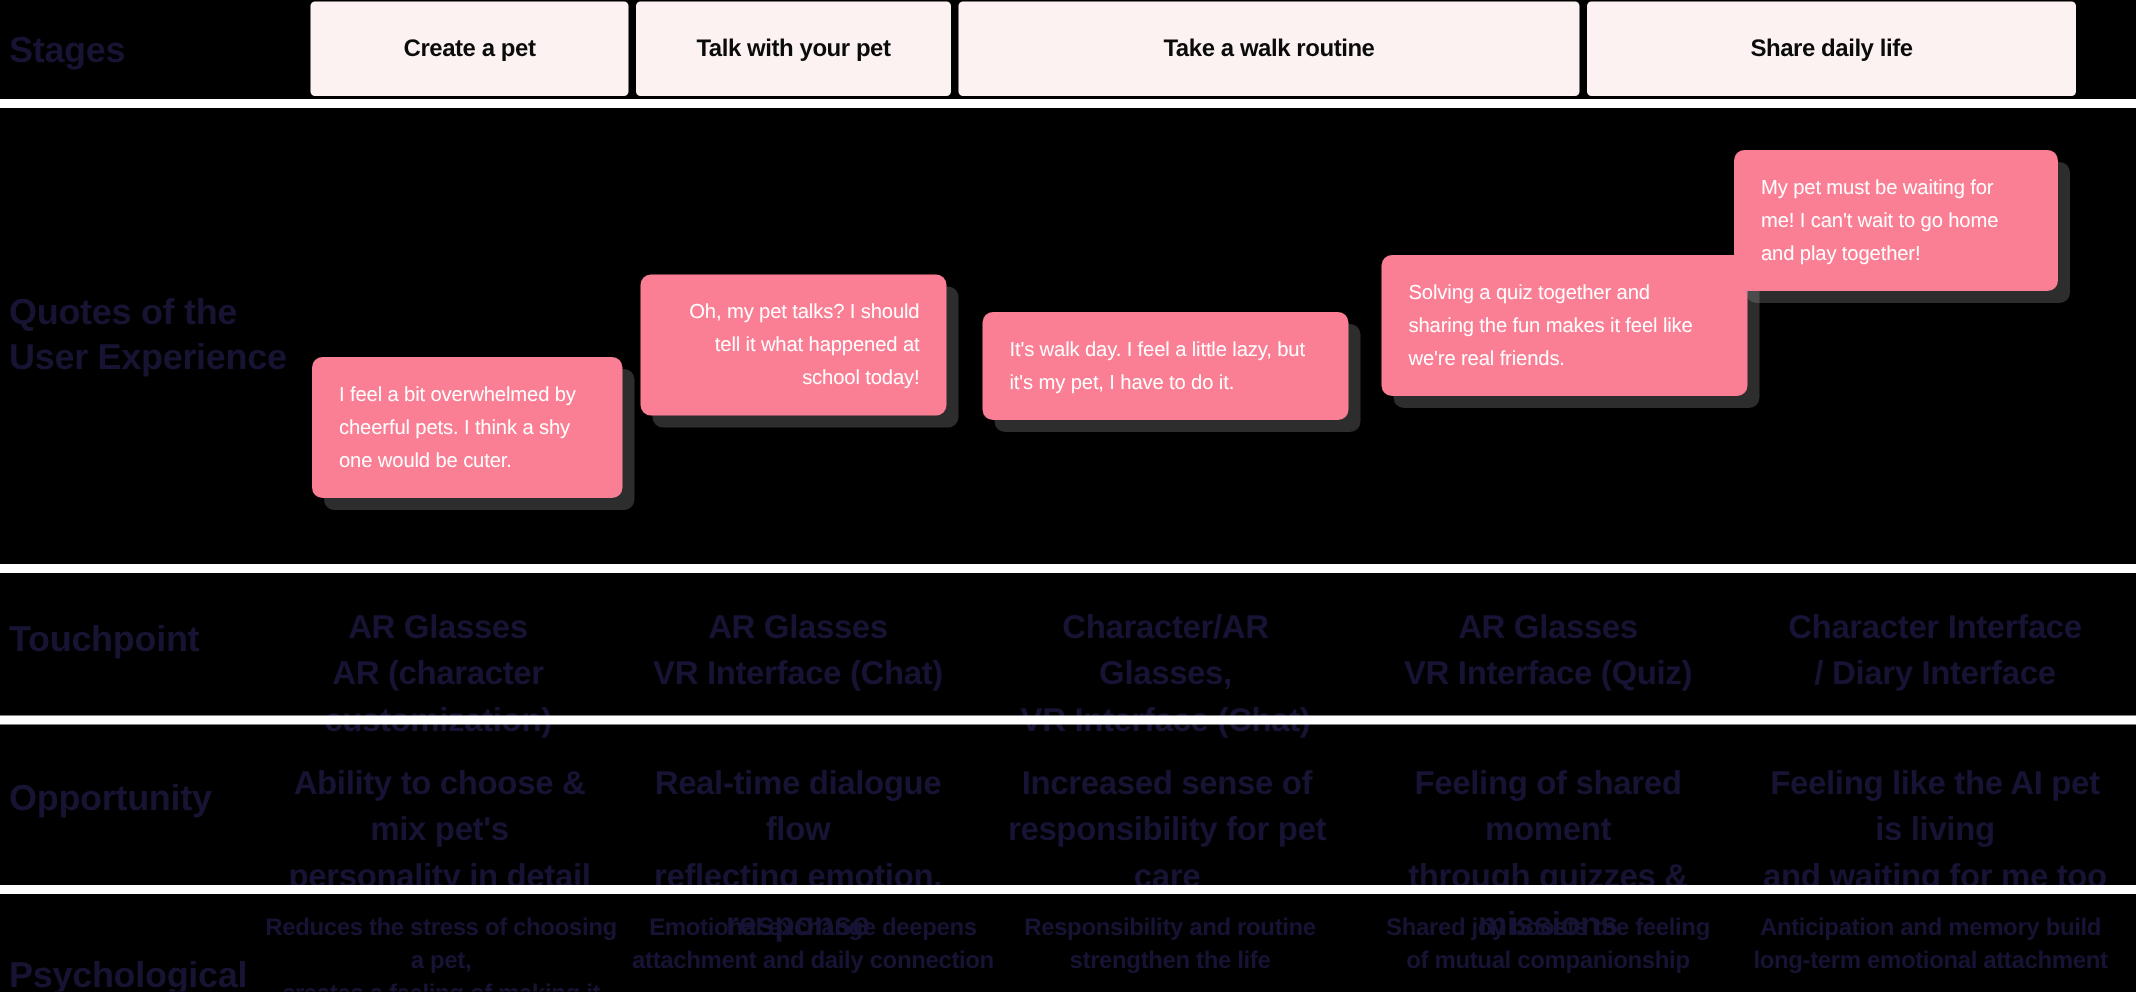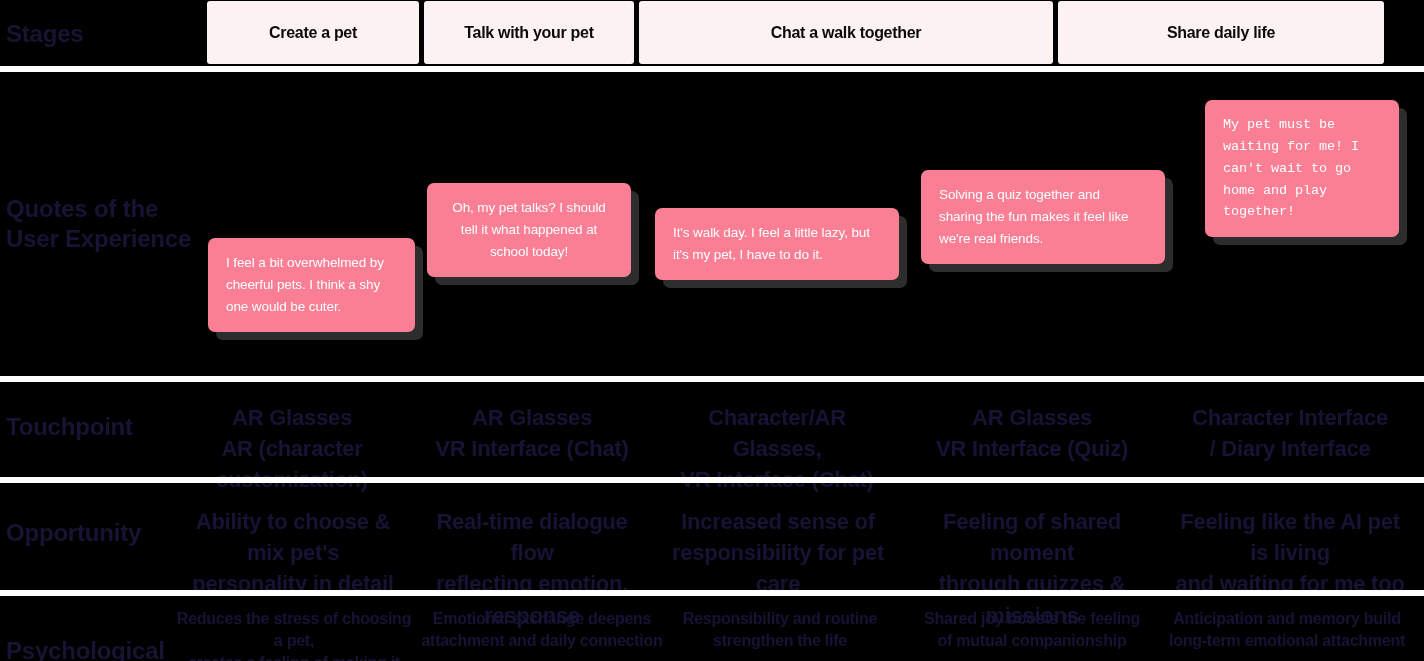--- a/index.html
+++ b/index.html
@@ -79,21 +79,21 @@
     background: #fa7e94;
     color: #ffffff;
     font-size: 13.5px;
     line-height: 1.62;
     font-weight: 500;
     padding: 14px 18px;
     border-radius: 7px;
     letter-spacing: -0.1px;
     box-shadow: 8px 8px 0 rgba(150,150,150,0.30);
   }
-  .quote-bubble.centered { text-align: center; }
+  .quote-bubble.centered { text-align: right; }
 
   
   .cell {
     position: absolute;
     color: #161334;
     font-weight: 700;
     font-size: 22px;
     line-height: 1.42;
     text-align: center;
     letter-spacing: -0.25px;
@@ -109,40 +109,40 @@
 
 <div id="journey-map">
 
   <div class="header-band">
     <div class="row-label" style="top:19px;">Stages</div>
 
     <div class="stage-tab" style="left:207px; width:212px;">Create a pet</div>
 
     <div class="stage-tab" style="left:424px; width:210px;">Talk with your pet</div>
 
-    <div class="stage-tab" style="left:639px; width:414px;">Chat a walk together</div>
+    <div class="stage-tab" style="left:639px; width:414px;">Take a walk routine</div>
 
     <div class="stage-tab" style="left:1058px; width:326px;">Share daily life</div>
   </div>
 
   <div class="divider" style="top:66px;"></div>
 
   <div class="quote-band">
     <div class="row-label" style="top:106px;">Quotes of the
 User Experience</div>
 
     <div class="quote-bubble" style="left:208px; top:150px; width:207px;">I feel a bit overwhelmed by cheerful pets. I think a shy one would be cuter.</div>
 
     <div class="quote-bubble centered" style="left:427px; top:95px; width:204px;">Oh, my pet talks? I should tell it what happened at school today!</div>
 
     <div class="quote-bubble" style="left:655px; top:120px; width:244px;">It's walk day. I feel a little lazy, but it's my pet, I have to do it.</div>
 
     <div class="quote-bubble" style="left:921px; top:82px; width:244px;">Solving a quiz together and sharing the fun makes it feel like we're real friends.</div>
 
-    <div class="quote-bubble" style="left:1205px; top:12px; width:194px;font-family:Liberation Mono, monospace;">My pet must be waiting for me! I can't wait to go home and play together!</div>
+    <div class="quote-bubble" style="left:1156px; top:12px; width:216px;">My pet must be waiting for me! I can't wait to go home and play together!</div>
   </div>
 
   <div class="divider" style="top:376px;"></div>
 
   <div>
     <div class="row-label" style="top:412px;">Touchpoint</div>
 
     <div class="cell" style="left:186px; top:402px; width:212px;">AR Glasses
 AR (character customization)</div>
 

